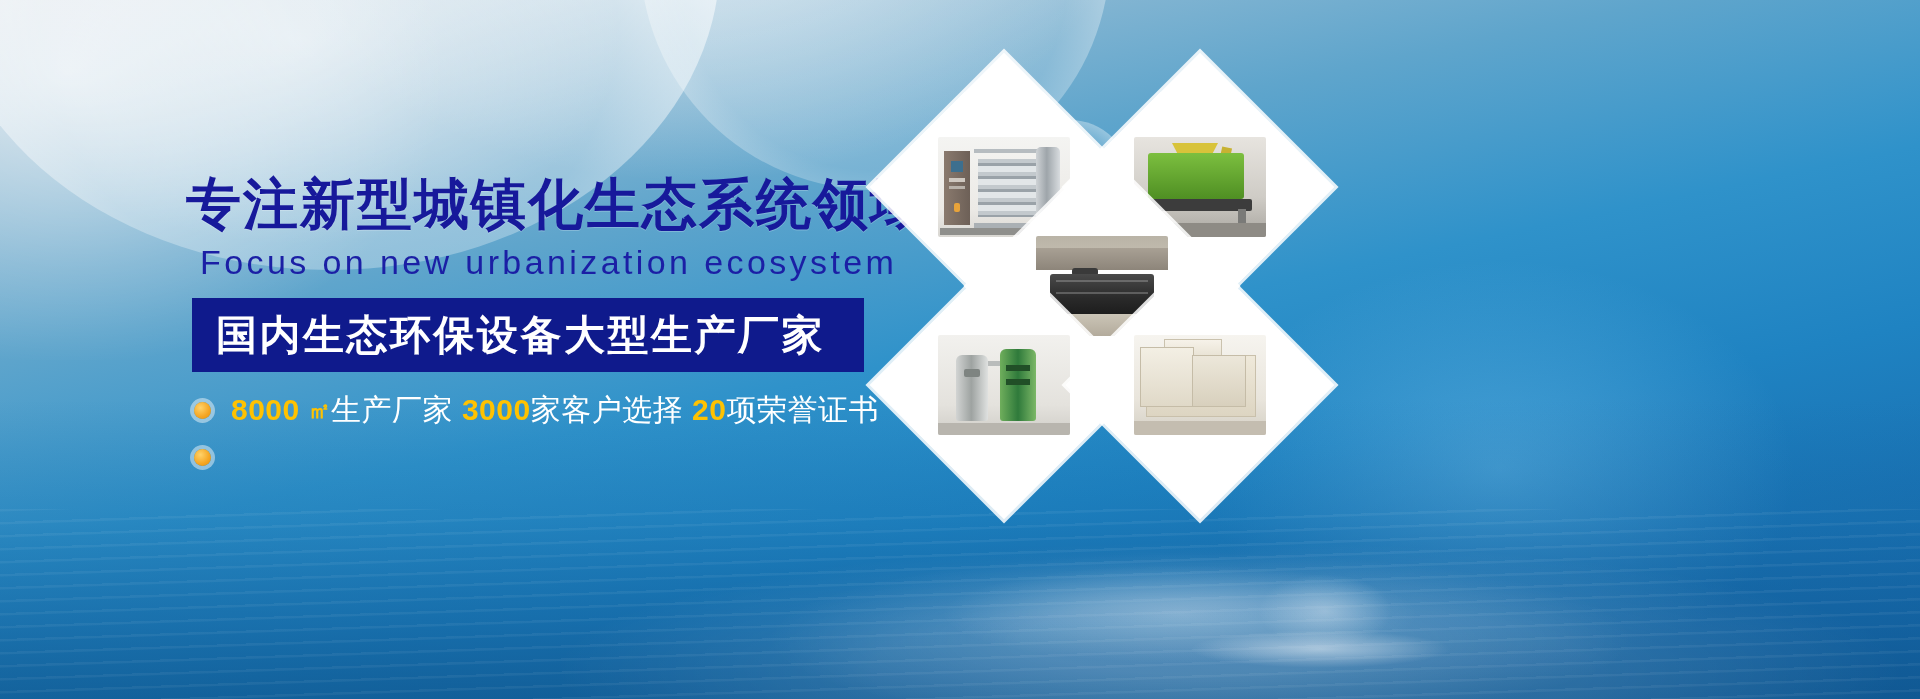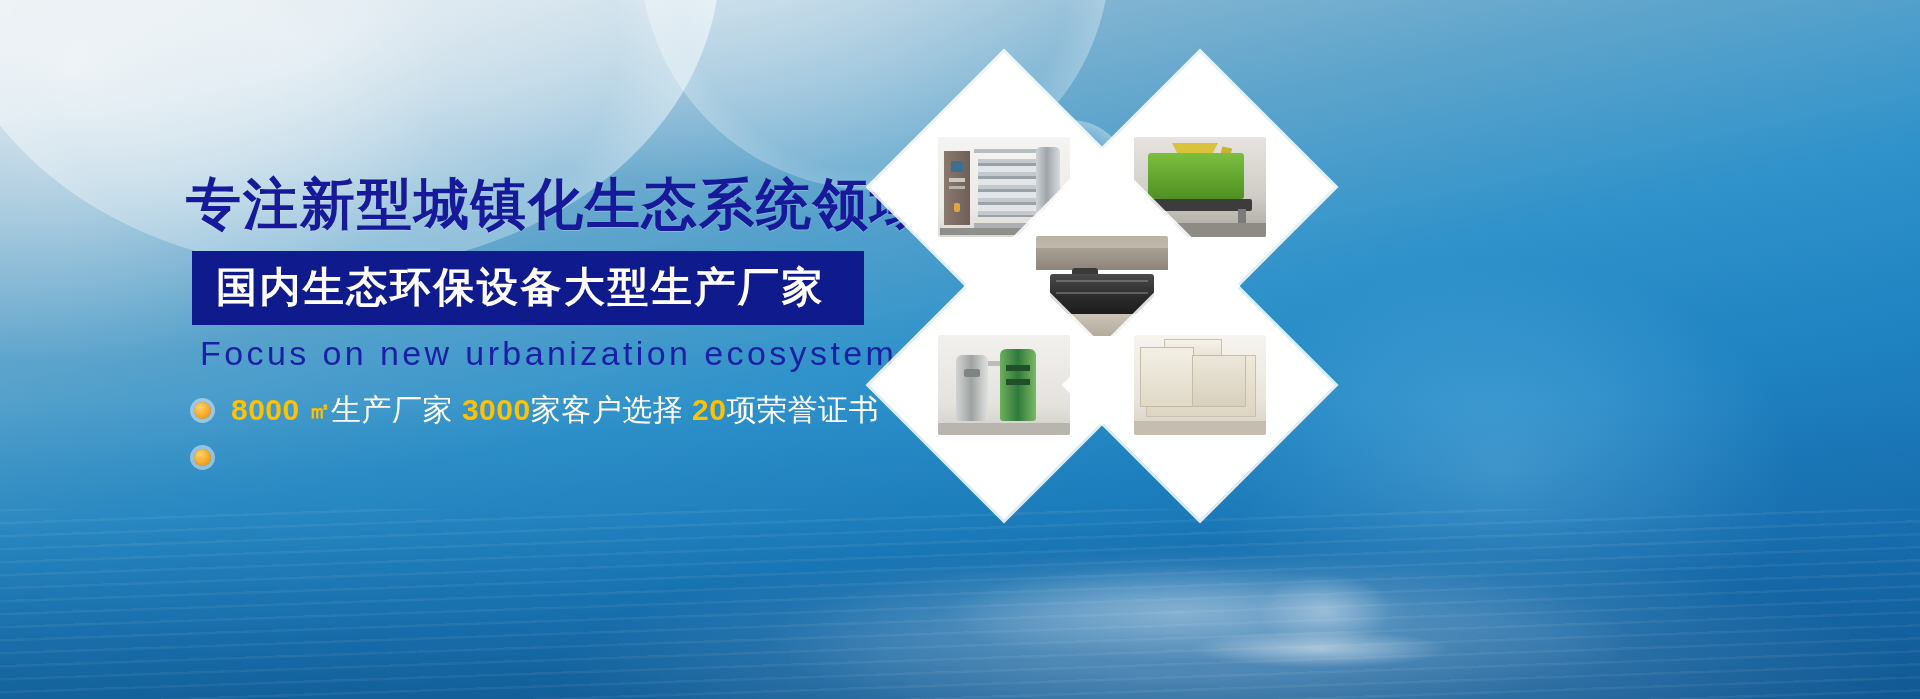--- a/index.html
+++ b/index.html
@@ -174,25 +174,25 @@
   <div class="ring" id="ring-small"></div>
   <div class="ring" id="ring-tiny"></div>
   <div id="water"></div>
   <div id="water-streaks"></div>
   <div id="splash"></div>
 
   <div id="copy">
 
     <div id="headline">专注新型城镇化生态系统领域</div>
 
+    <div id="subhead">Focus on new urbanization ecosystem</div>
+
     <div id="ribbon">
       <span id="ribbon-text">国内生态环保设备大型生产厂家</span>
     </div>
-
-    <div id="subhead">Focus on new urbanization ecosystem</div>
 
     <div class="bullet-row">
       <span class="dot"></span>
       <span class="btxt" id="b0"><span class="hl">8000 </span><span class="hl unit">㎡</span><span>生产厂家 </span><span class="hl">3000</span><span>家客户选择 </span><span class="hl">20</span><span>项荣誉证书</span></span>
     </div>
 
     <div class="bullet-row">
       <span class="dot"></span>
     </div>
 

